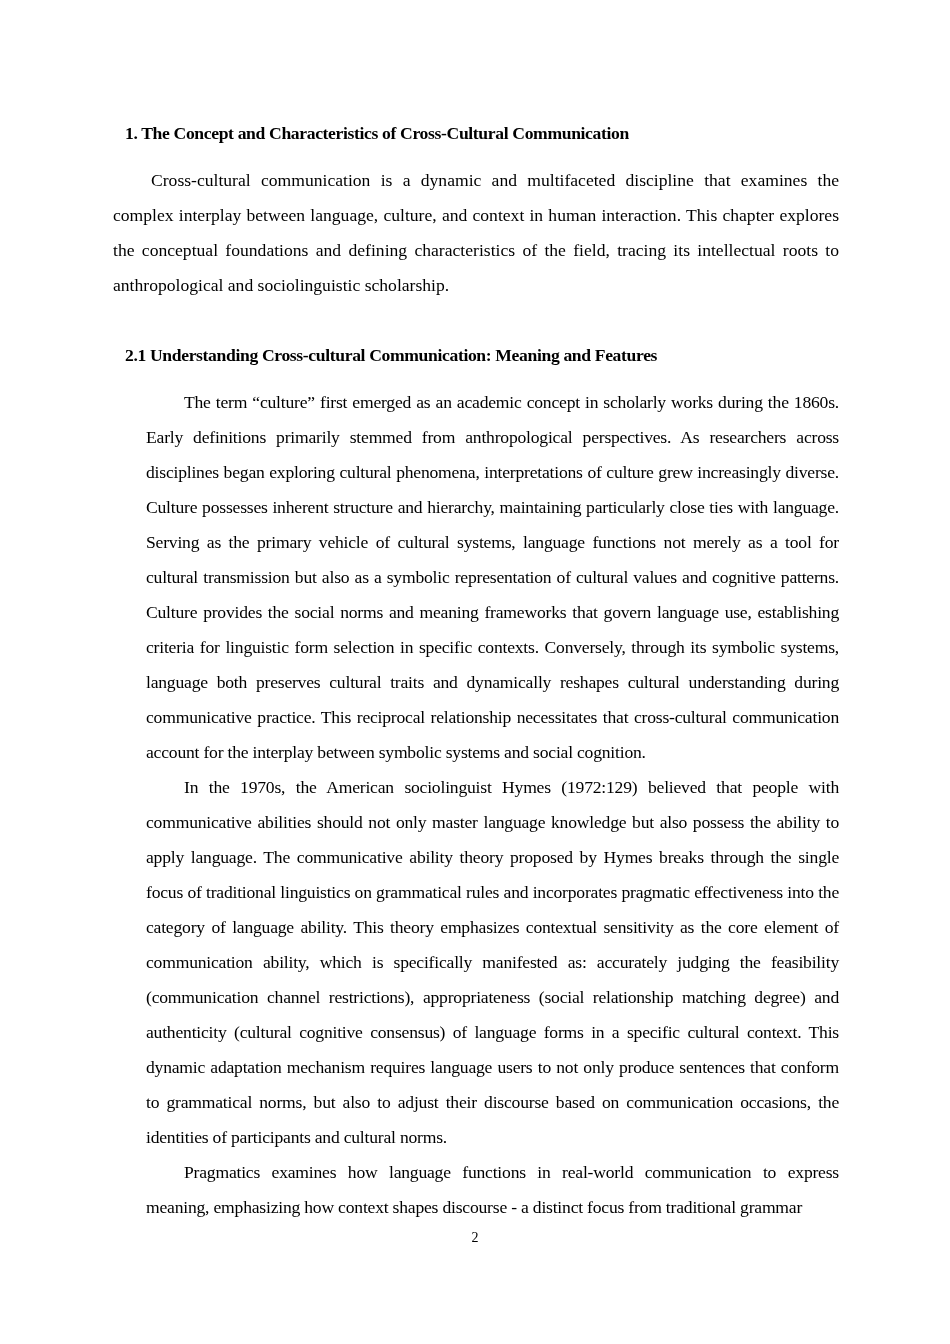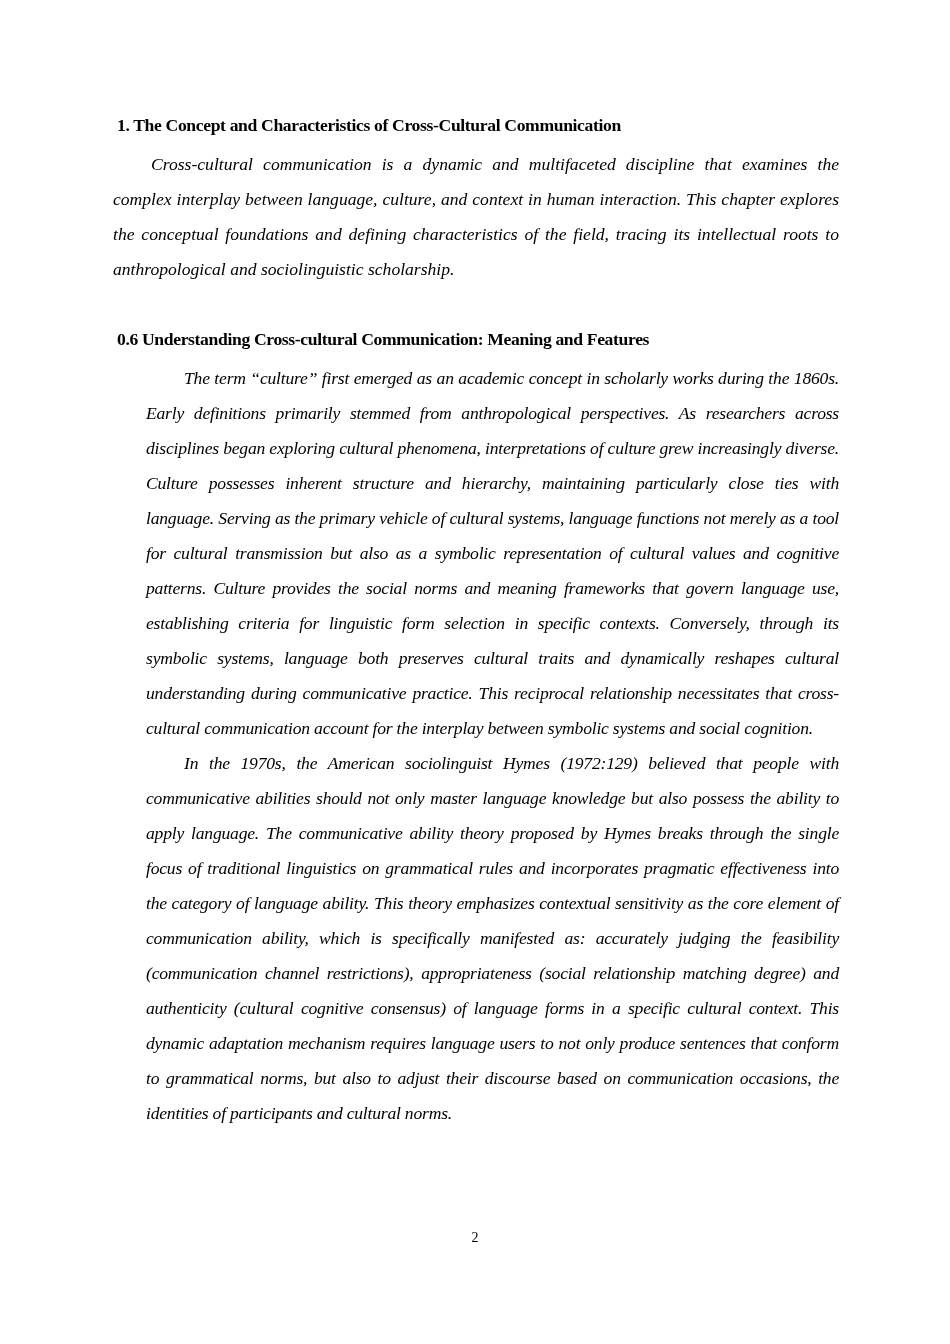--- a/index.html
+++ b/index.html
@@ -31,40 +31,39 @@
     position: absolute;
     left: 113px;
     top: 104px;
     width: 726px;
   }
 
   .heading {
     font-size: 17.6px;
     font-weight: bold;
     line-height: 35px;
-    margin: 4px;
+    margin: 12px;
     text-align: left;
     white-space: nowrap;
     letter-spacing: -0.02em;
   }
 
   .heading.spaced-above {
     margin-top: 35px;
   }
 
   .para {
     font-size: 17.6px;
     line-height: 35px;
     margin: 0;
     text-align: justify;
     text-justify: inter-word;
     text-indent: 38px;
     hyphens: none;
     word-spacing: 0;
-    font-style: italic;
   }
 
   
   .para.tight {
     letter-spacing: -0.012em;
     margin-left: 33px;
   }
 
   #footer {
     position: absolute;
@@ -85,26 +84,27 @@
 <body>
 
 <div id="page">
 
   <div id="content">
 
     <h2 class="heading">1. The Concept and Characteristics of Cross-Cultural Communication</h2>
 
     <p class="para">Cross-cultural communication is a dynamic and multifaceted discipline that examines the complex interplay between language, culture, and context in human interaction. This chapter explores the conceptual foundations and defining characteristics of the field, tracing its intellectual roots to anthropological and sociolinguistic scholarship.</p>
 
-    <h3 class="heading spaced-above">0.6 Understanding Cross-cultural Communication: Meaning and Features</h3>
+    <h3 class="heading spaced-above">2.1 Understanding Cross-cultural Communication: Meaning and Features</h3>
 
     <p class="para tight">The term “culture” first emerged as an academic concept in scholarly works during the 1860s. Early definitions primarily stemmed from anthropological perspectives. As researchers across disciplines began exploring cultural phenomena, interpretations of culture grew increasingly diverse. Culture possesses inherent structure and hierarchy, maintaining particularly close ties with language. Serving as the primary vehicle of cultural systems, language functions not merely as a tool for cultural transmission but also as a symbolic representation of cultural values and cognitive patterns. Culture provides the social norms and meaning frameworks that govern language use, establishing criteria for linguistic form selection in specific contexts. Conversely, through its symbolic systems, language both preserves cultural traits and dynamically reshapes cultural understanding during communicative practice.  This reciprocal relationship necessitates that cross-cultural communication account for the interplay between symbolic systems and social cognition.</p>
 
     <p class="para tight">In the 1970s, the American sociolinguist Hymes (1972:129) believed that people with communicative abilities should not only master language knowledge but also possess the ability to apply language. The communicative ability theory proposed by Hymes breaks through the single focus of traditional linguistics on grammatical rules and incorporates pragmatic effectiveness into the category of language ability. This theory emphasizes contextual sensitivity as the core element of communication ability, which is specifically manifested as: accurately judging the feasibility (communication channel restrictions), appropriateness (social relationship matching degree) and authenticity (cultural cognitive consensus) of language forms in a specific cultural context. This dynamic adaptation mechanism requires language users to not only produce sentences that conform to grammatical norms, but also to adjust their discourse based on communication occasions, the identities of participants and cultural norms.</p>
 
+    <p class="para tight">Pragmatics examines how language functions in real-world communication to express meaning, emphasizing how context shapes discourse - a distinct focus from traditional grammar</p>
 
   </div>
 
   <div id="footer">
     <span class="page-number">2</span>
   </div>
 
 </div>
 
 </body></html>

